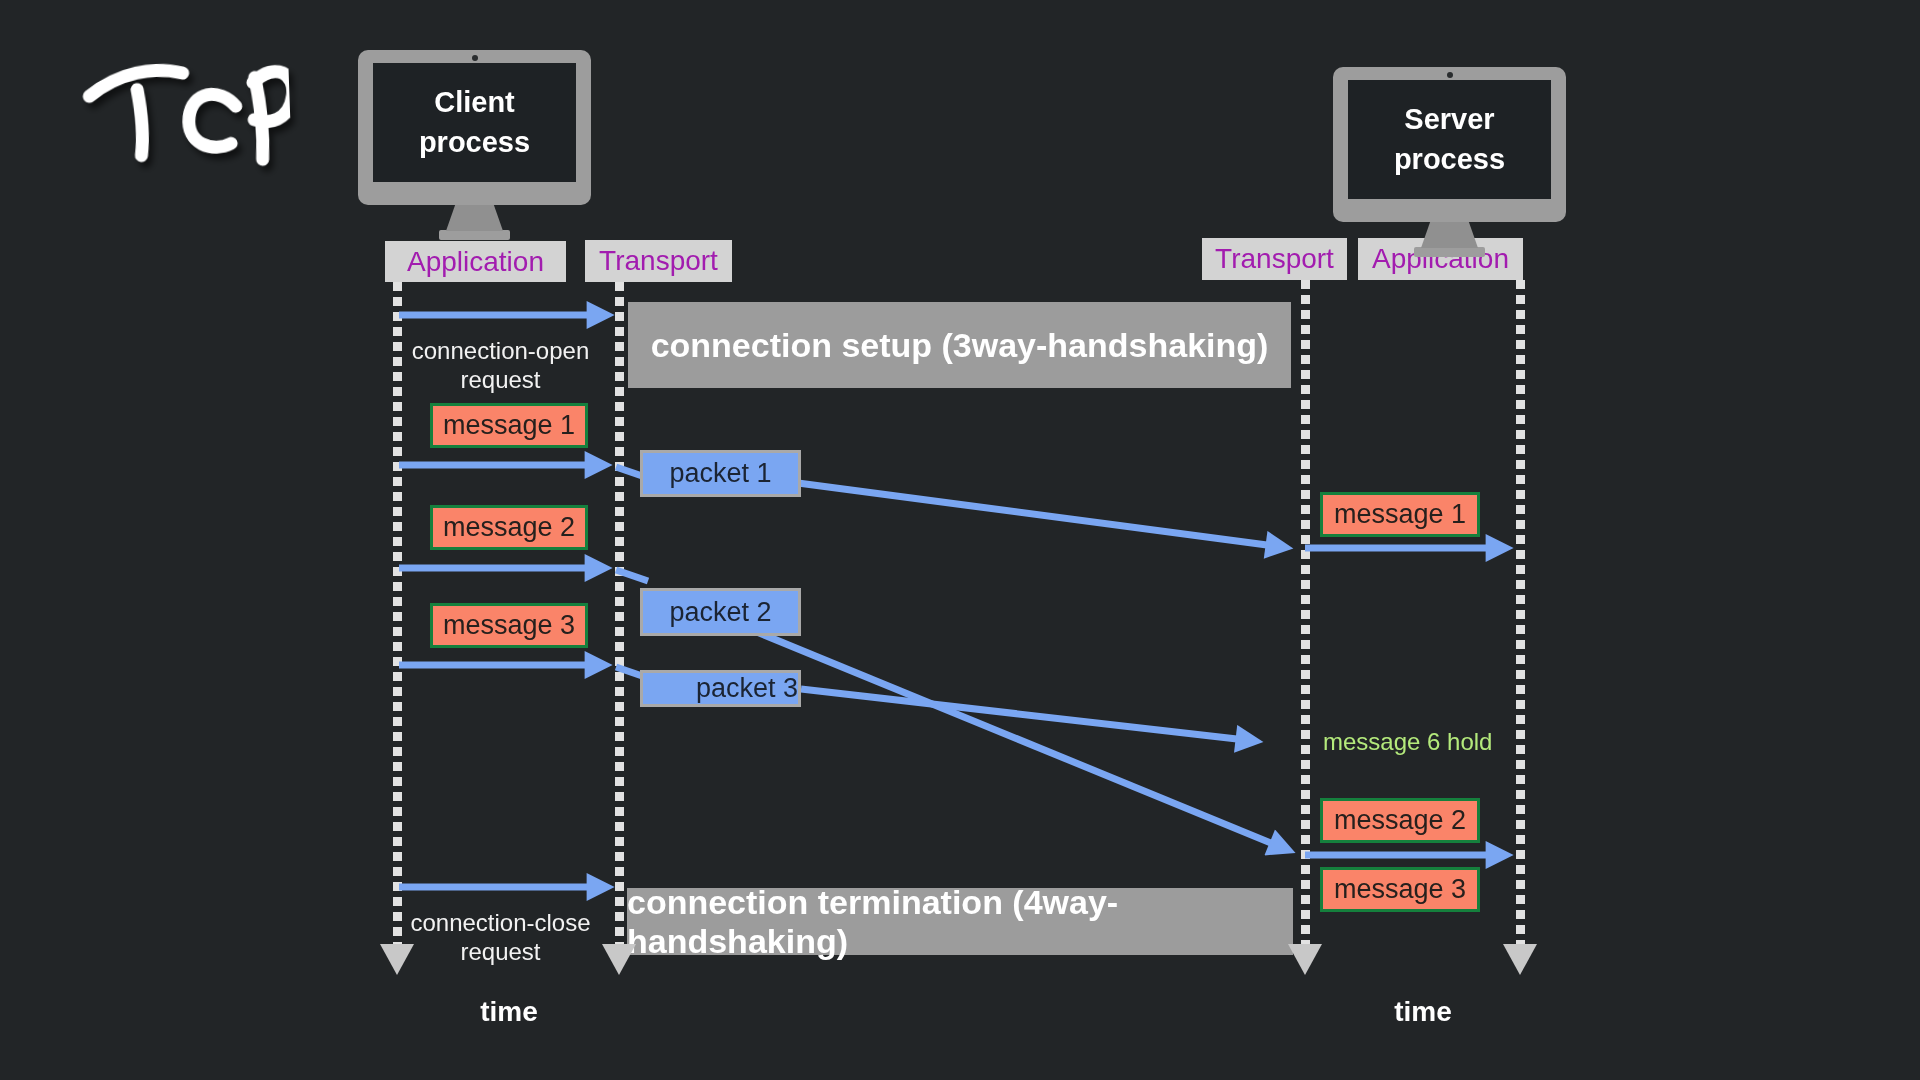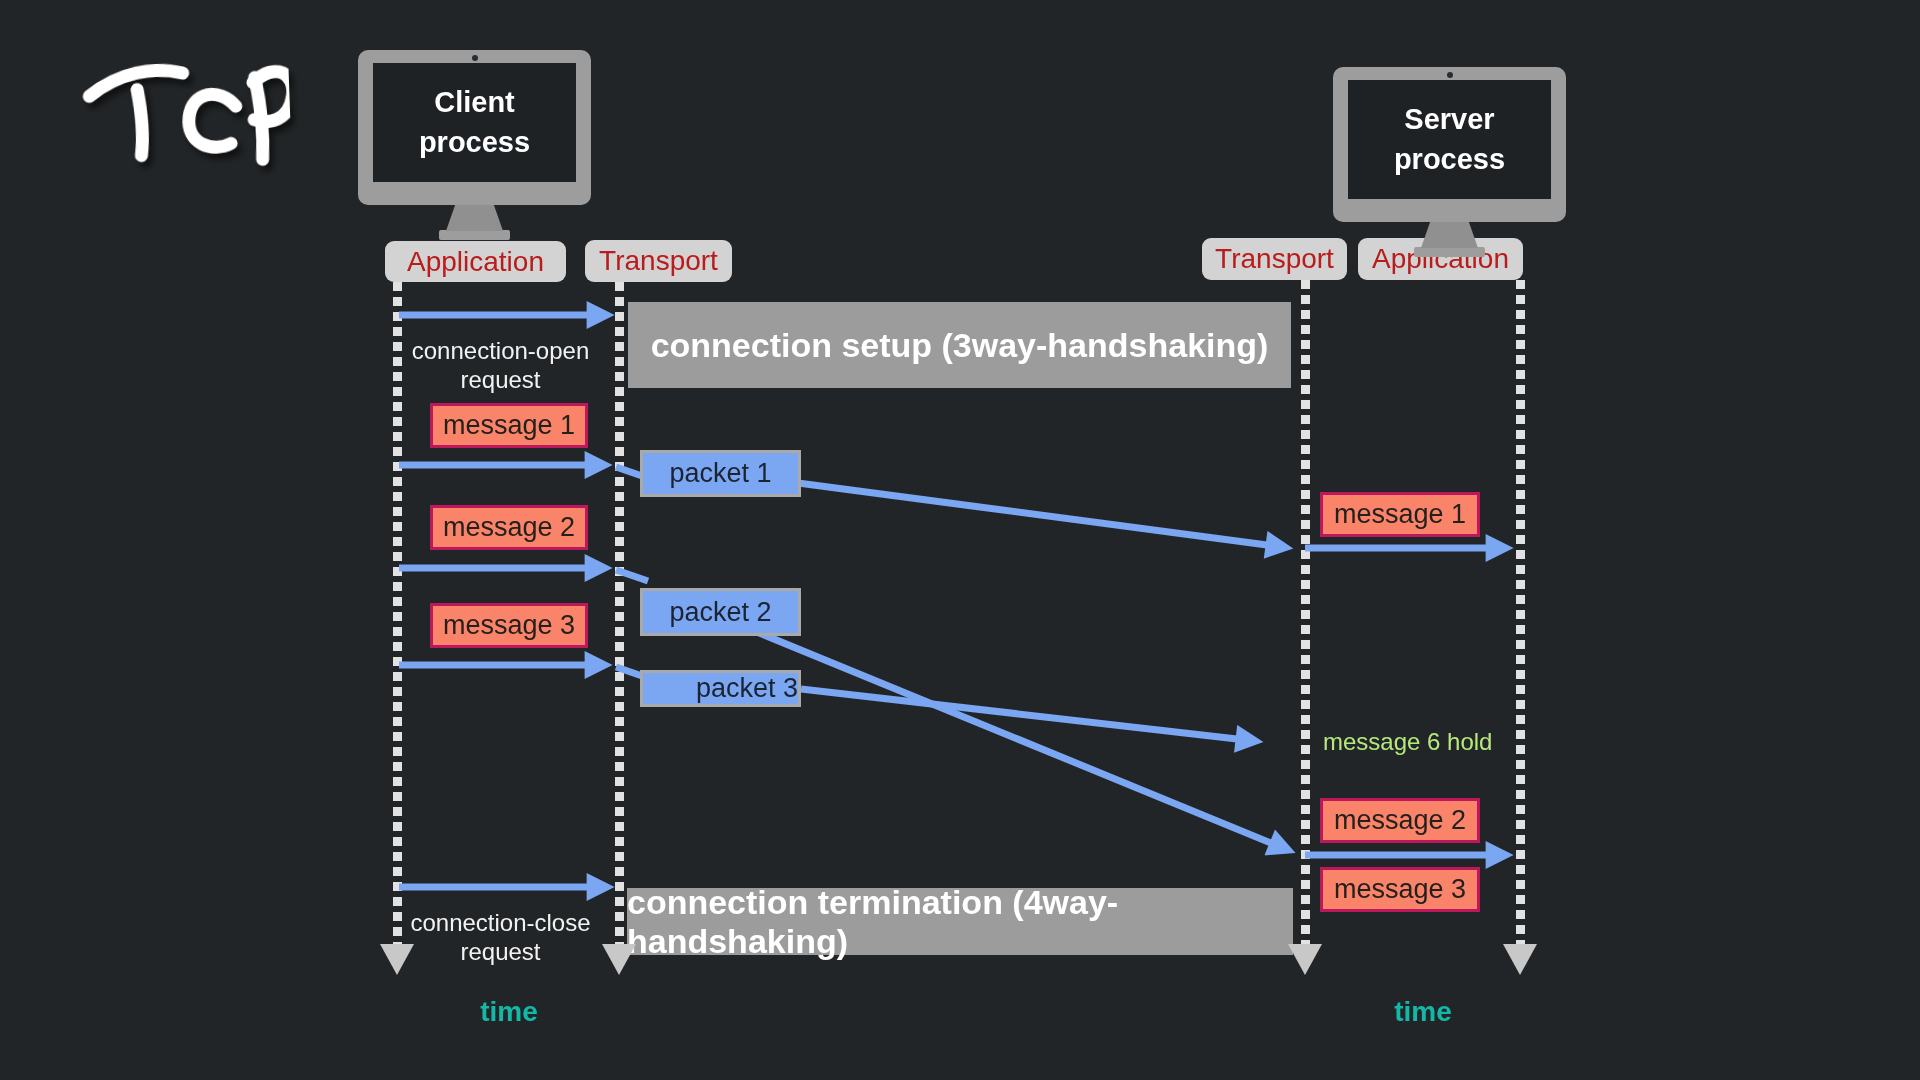--- a/index.html
+++ b/index.html
@@ -16,43 +16,43 @@
   .monitor-screen{position:absolute;left:15px;top:13px;width:203px;height:119px;background:#1e2225;
     display:flex;align-items:center;justify-content:center;text-align:center;
     color:#fff;font-weight:bold;font-size:29px;line-height:1.35;}
   .monitor-screen .wrap{width:150px;}
   .monitor-camera{position:absolute;top:5px;left:50%;margin-left:-3px;width:6px;height:6px;border-radius:50%;background:#2a2d2f;}
   .monitor-neck{width:57px;height:26px;background:#909090;
     clip-path:polygon(16% 0,84% 0,100% 100%,0 100%);}
   .monitor-base{width:71px;height:10px;background:#9d9d9d;border-radius:2px;}
 
   
-  .layer-label{background:#d3d3d3;color:#b91c1c;font-size:28px;
-    display:flex;align-items:center;justify-content:center;border-radius:9px;}
+  .layer-label{background:#d3d3d3;color:#a21caf;font-size:28px;
+    display:flex;align-items:center;justify-content:center;}
 
   
   .vline{width:9px;
     background:repeating-linear-gradient(180deg,#e2e2e2 0px,#e2e2e2 9px,rgba(0,0,0,0) 9px,rgba(0,0,0,0) 15px);}
   .vline-arrowhead{width:0;height:0;border-left:17px solid transparent;border-right:17px solid transparent;
     border-top:31px solid #c8c8c8;}
 
   
   .band{background:#9c9c9c;color:#ffffff;font-weight:bold;font-size:34px;
     display:flex;align-items:center;justify-content:center;}
 
   
-  .msg-box{background:#fa8469;border:3px solid #be185d;color:#26201d;font-size:27px;
+  .msg-box{background:#fa8469;border:3px solid #15803d;color:#26201d;font-size:27px;
     display:flex;align-items:center;justify-content:center;box-sizing:border-box;}
   .pkt-box{background:#7aa6f2;border:3px solid #a9a9a9;color:#1b2433;font-size:27px;
     display:flex;align-items:center;justify-content:center;box-sizing:border-box;}
 
   
   .note-white{color:#f2f2f2;font-size:24px;line-height:29px;text-align:center;margin-top:16px;}
   .note-green{color:#b4ea7c;font-size:24px;}
-  .time-label{color:#14b8a6;font-weight:bold;font-size:28px;text-align:center;}
+  .time-label{color:#ffffff;font-weight:bold;font-size:28px;text-align:center;}
 
   .tcp-logo{filter:drop-shadow(4px 6px 3px rgba(0,0,0,0.55));transform:rotate(-2deg);}
 </style>
 </head>
 <body>
 
 <div id="stage">
 
   <div class="abs band" style="left:628px;top:302px;width:663px;height:86px;">
     <span>connection setup (3way-handshaking)</span>

